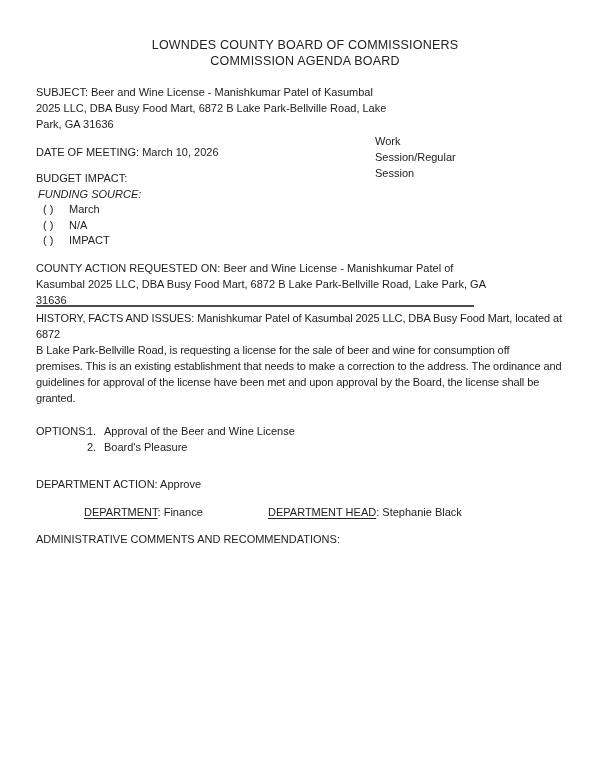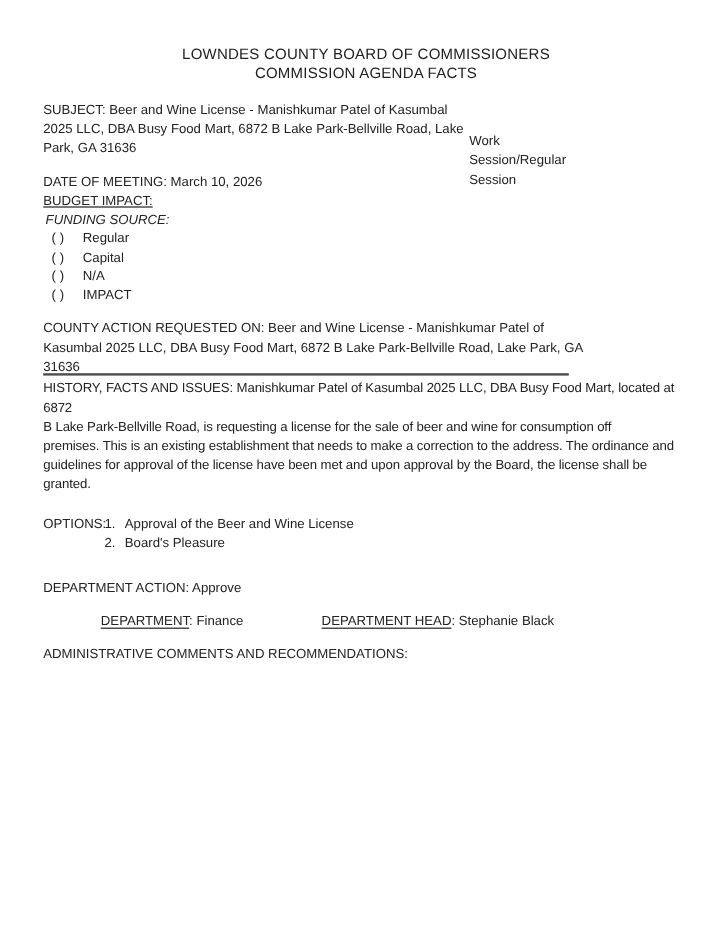--- a/index.html
+++ b/index.html
@@ -19,27 +19,26 @@
   .doc-header {
     text-align: center;
     font-size: 12.5px;
     line-height: 16px;
     letter-spacing: 0.2px;
   }
   .subject   { margin: 15px 0 0 0; white-space: pre-line; max-width: 360px; }
   .session {
     position: absolute;
     left: 375px;
-    top: 110px;
+    top: 133px;
     width: 120px;
     white-space: pre-line;
-    margin-left: 16px;
   }
   .date-line { margin: 12px 0 0 0; }
-  .budget    { margin: 0 0 0 0; text-decoration: underline; }
+  .budget    { margin: 10px 0 0 0; }
   .funding   { margin: 0 0 0 2px; font-style: italic; }
   .funding-list { list-style: none; margin: 0; padding: 0 0 0 7px; line-height: 15.7px; }
   .cb { display: inline-block; width: 26px; }
   .county { margin: 11px 0 0 0; white-space: pre-line; }
   .rule   { width: 438px; height: 2px; background: #4d4d4d; margin-top: -3px; }
   .history { margin: 3px 0 0 0; white-space: pre-line; letter-spacing: -0.1px; max-width: 540px; }
   .options { margin: 17px 0 0 0; display: flex; }
   .options-label { width: 51px; flex: none; }
   .options-list { list-style: none; margin: 0; padding: 0; }
   .options-list li { display: flex; }
@@ -50,42 +49,39 @@
   .u { text-decoration: underline; text-underline-offset: 2px; padding-left: 48px; }
   .admin { margin: 11px 0 0 0; }
 </style>
 </head>
 <body>
 
 <div class="page">
 
   <div class="doc-header">
     <div>LOWNDES COUNTY BOARD OF COMMISSIONERS</div>
-    <div>COMMISSION AGENDA FACTS</div>
+    <div>COMMISSION AGENDA BOARD</div>
   </div>
 
   <p class="subject">SUBJECT: Beer and Wine License - Manishkumar Patel of Kasumbal
 2025 LLC, DBA Busy Food Mart, 6872 B Lake Park-Bellville Road, Lake
 Park, GA 31636</p>
 
   <div class="session">Work
 Session/Regular
 Session</div>
 
   <p class="date-line">DATE OF MEETING: March 10, 2026</p>
 
   <p class="budget">BUDGET IMPACT:</p>
   <p class="funding">FUNDING SOURCE:</p>
 
   <ul class="funding-list">
     <li>
-      <span class="cb">( )</span><span>Regular</span>
-    </li>
-    <li>
-      <span class="cb">( )</span><span>Capital</span>
+      <span class="cb">( )</span><span>March</span>
     </li>
     <li>
       <span class="cb">( )</span><span>N/A</span>
     </li>
     <li>
       <span class="cb">( )</span><span>IMPACT</span>
     </li>
   </ul>
 
   <p class="county">COUNTY ACTION REQUESTED ON: Beer and Wine License - Manishkumar Patel of

